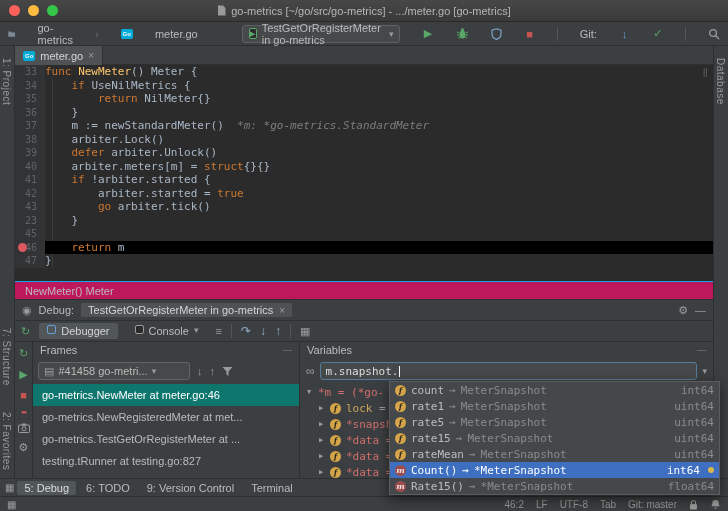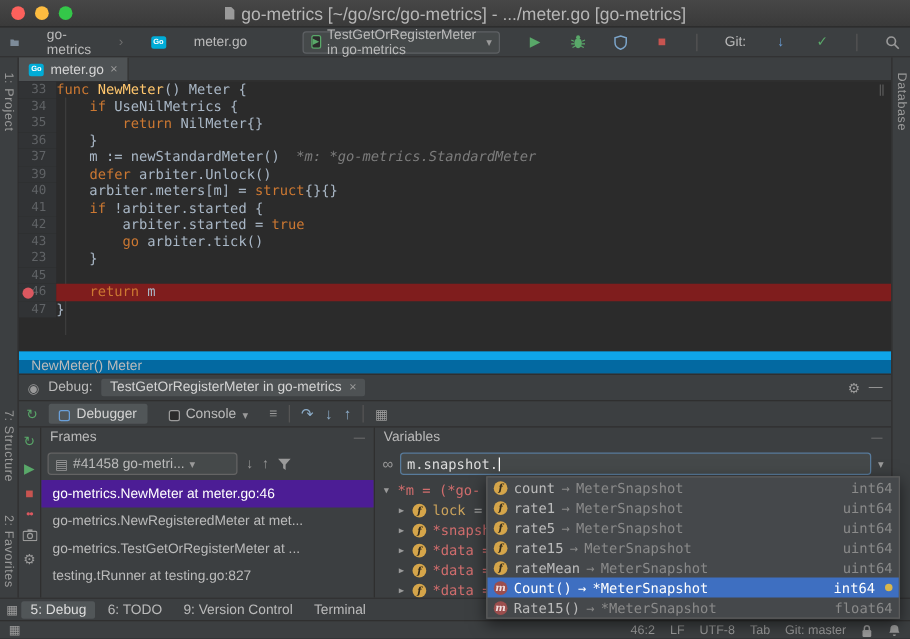--- a/index.html
+++ b/index.html
@@ -5,21 +5,21 @@
   *{margin:0;padding:0;box-sizing:border-box}
   html,body{background:#1e1e1e}
   body{font-family:"Liberation Sans",sans-serif}
   .window{position:relative;width:728px;height:511px;background:#3c3f41;overflow:hidden;color:#bbb;font-size:11px}
 
   
   .titlebar{height:22px;background:linear-gradient(#474747,#3a3a3a);border-bottom:1px solid #292929;display:flex;align-items:center;position:relative}
   .lights{display:flex;gap:8px;padding-left:9px;z-index:2}
   .light{width:11px;height:11px;border-radius:50%}
   .l-red{background:#fc615c}.l-yellow{background:#fdbc40}.l-green{background:#34c749}
-  .title{position:absolute;left:0;right:0;text-align:center;color:#b6b6b6;font-size:14px;display:flex;justify-content:center;align-items:center;gap:5px}
+  .title{position:absolute;left:0;right:0;text-align:center;color:#b6b6b6;font-size:11px;display:flex;justify-content:center;align-items:center;gap:5px}
 
   
   .navbar{height:24px;background:#3c3f41;border-bottom:1px solid #2f2f2f;display:flex;align-items:center;padding:0 8px;gap:22px}
   .crumb-sep{color:#6f6f6f}
   .spacer{flex:1}
   .vsep{width:1px;height:14px;background:#555}
   .runconfig{height:18px;background:#45494a;border:1px solid #5e6164;border-radius:3px;display:flex;align-items:center;gap:5px;padding:0 6px;color:#bbb}
   .cfgicon{width:11px;height:11px;border-radius:2px;background:#2b2b2b;border:1px solid #59a869;color:#59a869;font-size:7px;line-height:9px;text-align:center}
   .chev{color:#9a9a9a;font-size:9px}
   .icbtn{display:flex;align-items:center;justify-content:center;width:18px;height:18px}
@@ -40,51 +40,51 @@
   .etab .x{color:#9a9a9a;font-size:10px}
 
   
   .editor{height:216px;background:#2b2b2b;font-family:"DejaVu Sans Mono",monospace;font-size:11px;position:relative;overflow:hidden}
   .iguide{position:absolute;left:37px;top:13px;width:1px;height:190px;background:#3c3c3c}
   .corner{position:absolute;right:5px;top:2px;color:#666;font-size:9px}
   .cline{display:flex;height:13.5px;line-height:13.5px}
   .gut{width:30px;flex:none;background:#313335;color:#606366;text-align:right;padding-right:8px;font-size:10px;position:relative}
   .gut.bp::before{content:"";position:absolute;left:3px;top:2.5px;width:9px;height:9px;border-radius:50%;background:#db5860}
   .code{flex:1;white-space:pre;position:relative;z-index:1}
-  .cur .code{background:#7f1d1d}
+  .cur .code{background:#000000}
   .kw{color:#cc7832}.fn{color:#ffc66d}.tx{color:#a9b7c6}
   .hint{color:#7c7c7c;font-style:italic}
 
   
-  .crumbbar{height:18px;background:#0369a1;border-top:7px solid #0ea5e9;display:flex;align-items:flex-end;padding:0 10px;color:#bbb}
+  .crumbbar{height:18px;background:#be185d;border-top:1px solid #0ea5e9;display:flex;align-items:center;padding:0 10px;color:#bbb}
 
   
   .debug{height:179px;border-top:1px solid #2f2f2f;display:flex;flex-direction:column;background:#3c3f41}
   .dtabs{height:20px;display:flex;align-items:center;gap:7px;padding:0 7px}
   .dsession{display:flex;align-items:center;gap:6px;background:#4e5254;border-radius:2px;padding:1px 7px;color:#d4d4d4}
   .dsession .x{color:#9a9a9a;font-size:10px}
   .dico{color:#9a9a9a}
   .dtoolbar{height:22px;border-top:1px solid #2f2f2f;border-bottom:1px solid #2f2f2f;display:flex;align-items:center;gap:9px;padding:0 6px}
-  .dtab{display:flex;align-items:flex-end;gap:5px;padding:2px 8px;border-radius:2px}
+  .dtab{display:flex;align-items:flex-start;gap:5px;padding:2px 8px;border-radius:2px}
   .dtab.active{background:#515658;color:#d4d4d4}
   .miniic{display:inline-block;width:9px;height:9px;border:1px solid #6a9fd8;border-radius:2px}
   .miniic2{display:inline-block;width:9px;height:9px;border:1px solid #9a9a9a;border-radius:2px;background:#2b2b2b}
   .step{color:#8cacc8;font-size:12px}
   .dmain{flex:1;display:flex;min-height:0}
   .dstrip{width:18px;flex:none;border-right:1px solid #2f2f2f;display:flex;flex-direction:column;align-items:center;padding-top:5px;gap:8px;font-size:11px}
   .bps{color:#db5860;font-size:6px;letter-spacing:-1px}
 
   .frames{width:267px;flex:none;border-right:1px solid #2f2f2f;display:flex;flex-direction:column}
   .phead{height:16px;display:flex;align-items:center;padding:0 7px;color:#bbb}
   .phead .dim{margin-left:auto;color:#7a7a7a;font-size:9px}
   .pctrl{height:26px;display:flex;align-items:center;gap:7px;padding:0 5px}
   .threadsel{width:152px;height:18px;background:#45494a;border:1px solid #646464;border-radius:3px;display:flex;align-items:center;gap:4px;padding:0 5px;overflow:hidden;white-space:nowrap}
   .flist{flex:1;overflow:hidden}
   .frame{height:22px;line-height:22px;padding:0 9px;white-space:nowrap;overflow:hidden;color:#bbb}
-  .frame.selected{background:#4c1d95;color:#fff}
+  .frame.selected{background:#0f766e;color:#fff}
 
   .vars{flex:1;display:flex;flex-direction:column;min-width:0}
   .evalrow{height:26px;display:flex;align-items:center;gap:5px;padding:0 6px}
   .watchico{color:#9a9a9a;font-size:12px}
   .evalbox{flex:1;height:18px;background:#45494a;border:1px solid #587b9c;border-radius:3px;display:flex;align-items:center;padding:0 5px;font-family:"DejaVu Sans Mono",monospace;color:#ddd}
   .caret{display:inline-block;width:1px;height:11px;background:#fff;margin-left:1px}
   .vtree{flex:1;overflow:hidden;font-family:"DejaVu Sans Mono",monospace}
   .vrow{height:16px;display:flex;align-items:center;padding-left:7px;white-space:nowrap;overflow:hidden}
   .vrow.child{padding-left:19px}
   .twisty{width:11px;color:#9a9a9a;font-size:7px;flex:none}
@@ -205,20 +205,24 @@
             <span class="gut">35</span>
             <span class="code"><span class="tx">        </span><span class="kw">return </span><span class="tx">NilMeter{}</span></span>
           </div>
         <div class="cline">
             <span class="gut">36</span>
             <span class="code"><span class="tx">    }</span></span>
           </div>
         <div class="cline">
             <span class="gut">37</span>
             <span class="code"><span class="tx">    m := newStandardMeter()</span><span class="hint">  *m: *go-metrics.StandardMeter</span></span>
+          </div>
+        <div class="cline">
+            <span class="gut">38</span>
+            <span class="code"><span class="tx">    arbiter.Lock()</span></span>
           </div>
         <div class="cline">
             <span class="gut">39</span>
             <span class="code"><span class="tx">    </span><span class="kw">defer </span><span class="tx">arbiter.Unlock()</span></span>
           </div>
         <div class="cline">
             <span class="gut">40</span>
             <span class="code"><span class="tx">    arbiter.meters[m] = </span><span class="kw">struct</span><span class="tx">{}{}</span></span>
           </div>
         <div class="cline">

